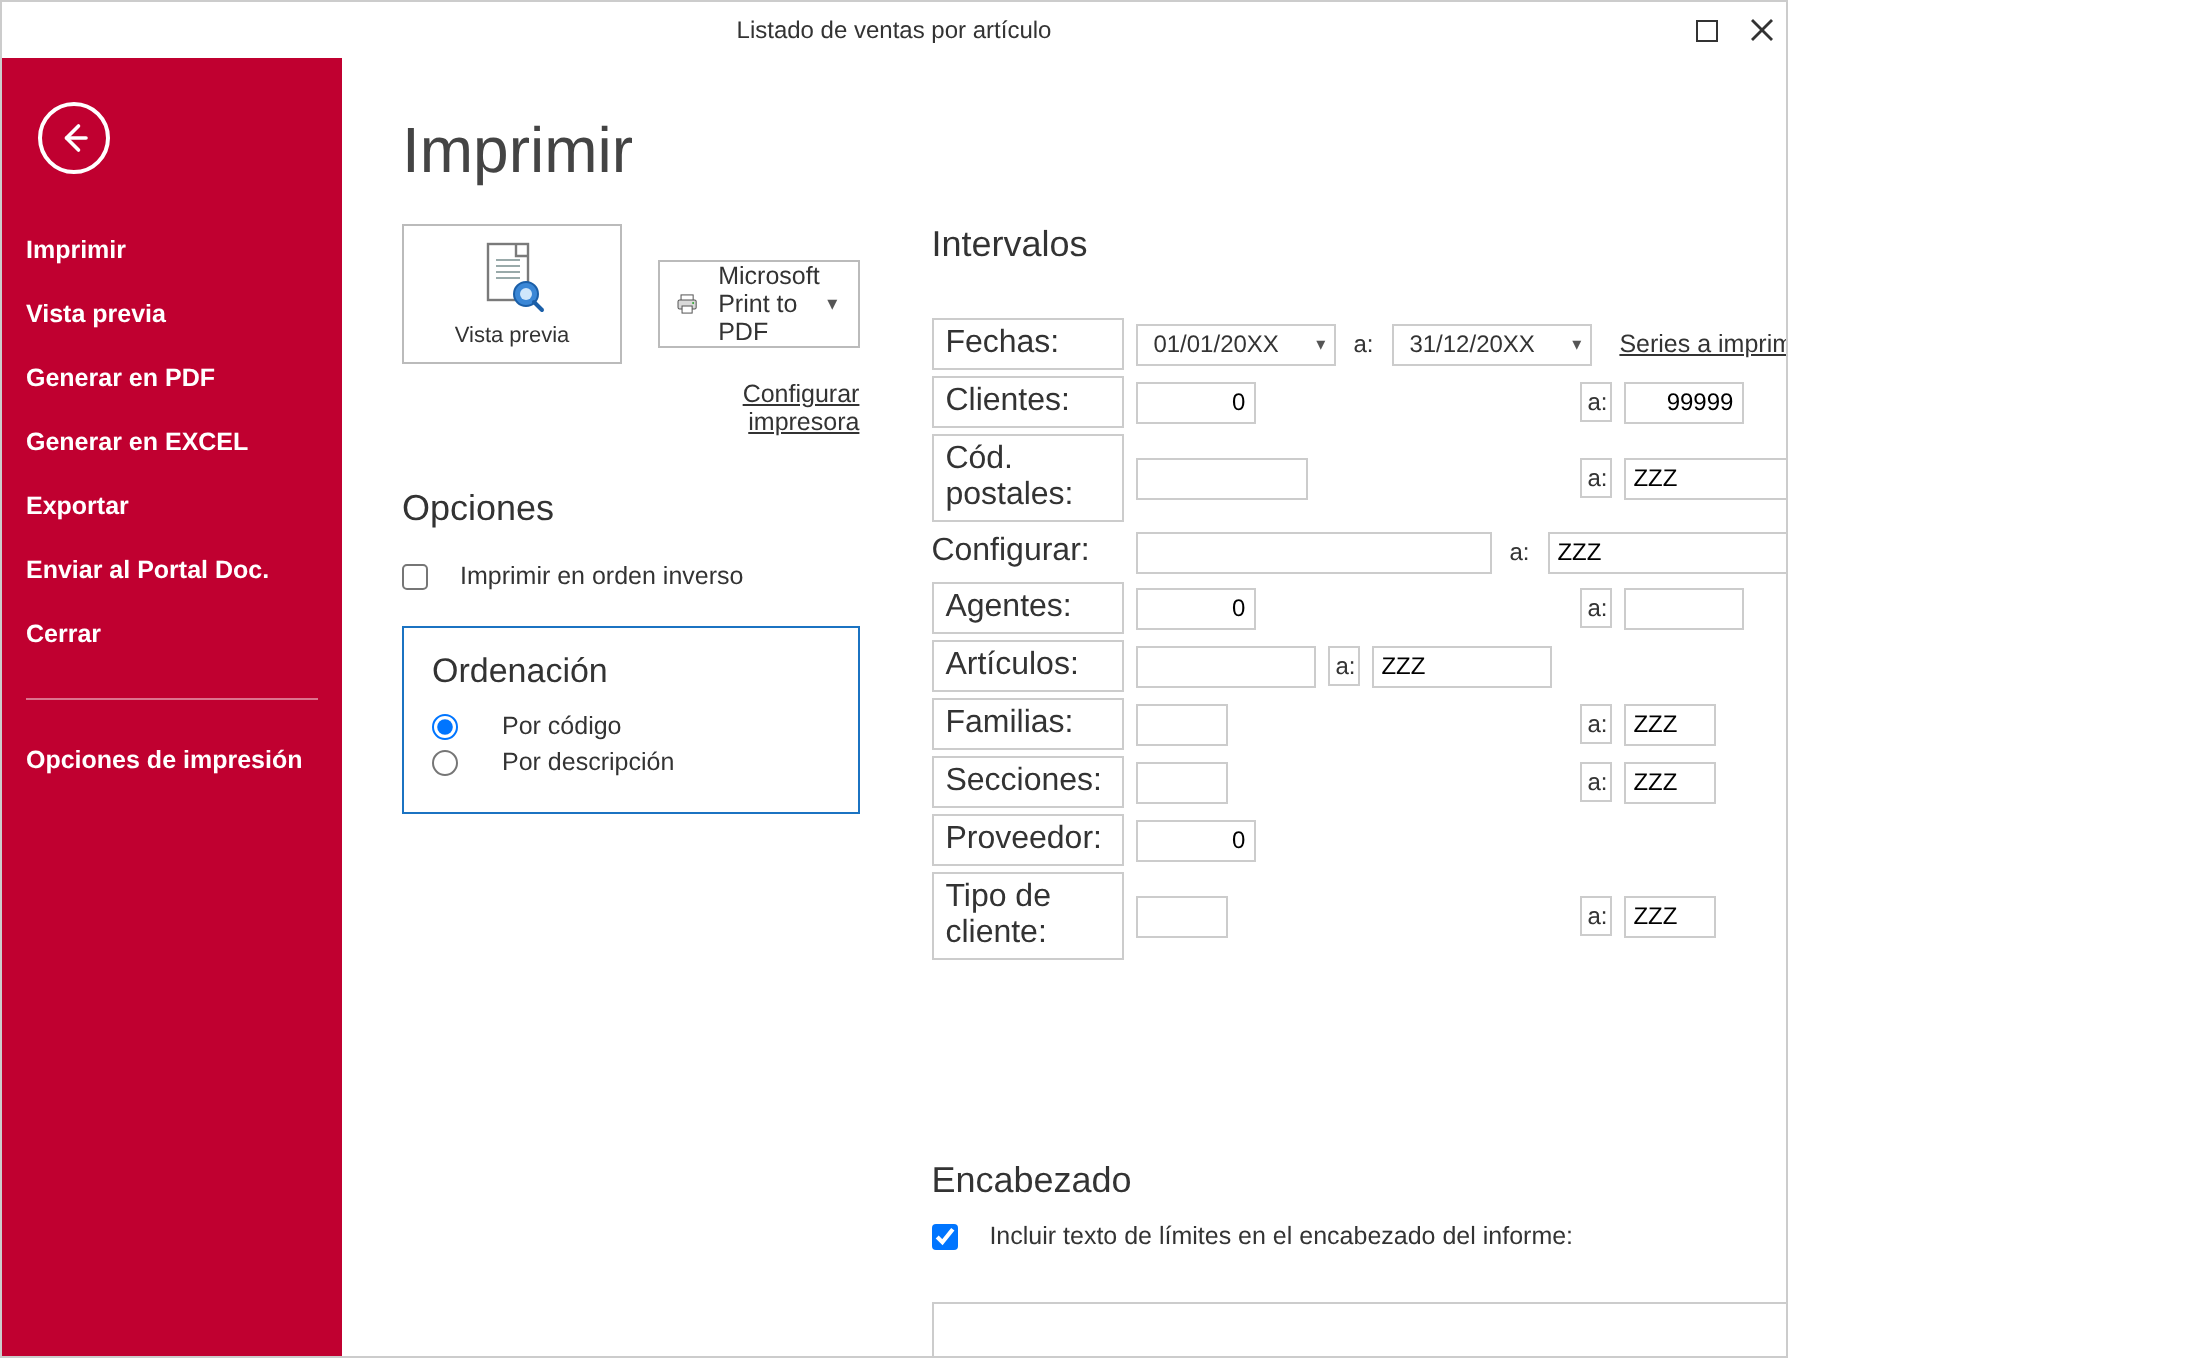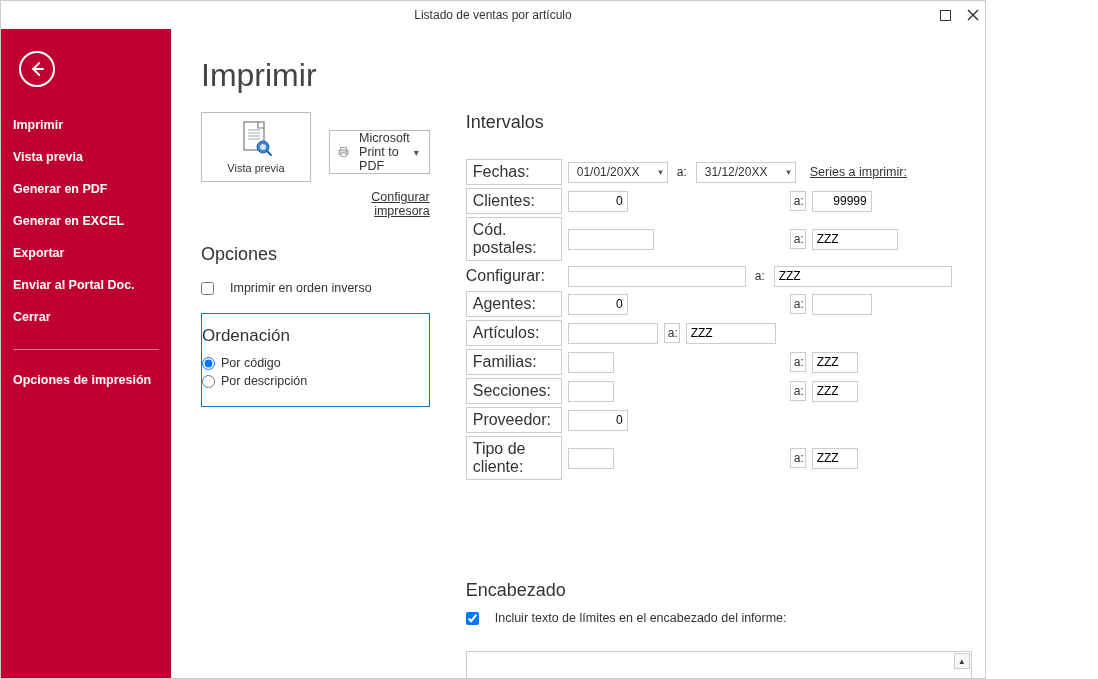--- a/index.html
+++ b/index.html
@@ -1,17 +1,17 @@
 <!DOCTYPE html>
 <html><head>
 <meta charset="utf-8">
 <style>
   * { box-sizing: border-box; margin: 0; padding: 0; }
   body { font-family: "Segoe UI", Tahoma, sans-serif; font-size: 13px; color: #333; background: #fff; }
-  .window { width: 986px; height: 679px; border: 1px solid #ccc; position: relative; display: flex; flex-direction: column; }
+  .window { width: 894px; height: 679px; border: 1px solid #ccc; position: relative; display: flex; flex-direction: column; }
   .titlebar { height: 28px; display: flex; align-items: center; justify-content: center; position: relative; background: #fff; }
   .titlebar .title { font-size: 12px; color: #333; }
   .window-controls { position: absolute; right: 6px; top: 0; height: 100%; display: flex; align-items: center; gap: 16px; }
   .window-controls span { cursor: pointer; font-size: 14px; color: #333; display:inline-flex; align-items:center; }
   .body { flex: 1; display: flex; overflow: hidden; }
   .sidebar { width: 170px; background: #C00030; color: #fff; padding: 14px 0 0 0; display: flex; flex-direction: column; }
   .back-btn { width: 36px; height: 36px; border: 2px solid #fff; border-radius: 50%; margin: 8px 0 22px 18px; display: flex; align-items: center; justify-content: center; cursor: pointer; }
   .back-btn svg { width: 18px; height: 18px; }
   .sidebar-item { padding: 9px 10px 9px 12px; font-size: 12.5px; cursor: pointer; font-weight: 600; }
   .sidebar-divider { height: 1px; background: rgba(255,255,255,0.45); margin: 16px 12px 14px 12px; }
@@ -23,23 +23,23 @@
   .top-row { display: flex; gap: 18px; align-items:stretch; }
   .preview-box { width: 110px; height: 70px; border: 1px solid #bbb; display: flex; flex-direction: column; align-items: center; justify-content: center; cursor: pointer; gap: 4px; }
   .preview-box .label { font-size: 11px; color: #333; }
   .printer-select { flex: 1; border: 1px solid #bbb; height: 36px; margin-top: 18px; display:flex; align-items:center; padding: 0 8px; gap: 10px; cursor: pointer; position: relative; }
   .printer-select .dd-arrow { position:absolute; right:10px; font-size:10px; color:#555; }
   .config-link { display:block; text-align:right; margin: 16px 0 0 0; font-size: 12.5px; color: #333; text-decoration: underline; cursor:pointer; }
   h2.section { font-size: 18px; font-weight: 400; color: #333; margin: 26px 0 10px 0; }
   h2.section.first { margin-top: 0; }
   .check-row { display: flex; align-items: flex-end; gap: 16px; margin: 16px 0; font-size: 12.5px; }
   .check-row input[type=checkbox] { width: 13px; height: 13px; cursor:pointer; }
-  .group-box { border: 1.5px solid #1b73c2; padding: 12px 14px 14px 0; margin-top: 18px; }
+  .group-box { border: 1.5px solid #1b73c2; padding: 12px 14px 14px 14px; margin-top: 18px; }
   .group-box .group-title { font-size: 17px; font-weight: 400; color: #333; margin-bottom: 10px; }
-  .radio-row { display:flex; align-items:center; gap:6px; margin: 4px 0; font-size: 12.5px; }
+  .radio-row { display:flex; align-items:center; gap:22px; margin: 4px 0; font-size: 12.5px; }
   .radio-row input[type=radio] { width:13px; height:13px; cursor:pointer; }
   .intervals { margin-top: 4px; }
   .form-row { display: flex; align-items: center; gap: 6px; margin: 3px 0; }
   .flabel { width: 96px; font-size: 16px; border: 1px solid #ccc; padding: 3px 6px; background:#fff; }
   .flabel.noborder { border:none; padding-left:0; }
   .finput { border: 1px solid #ccc; height: 21px; padding: 0 4px; font-size: 12px; text-align:center; }
   .finput.left { text-align:left; }
   .finput.right { text-align:right; }
   .dd { border:1px solid #ccc; height:21px; display:inline-flex; align-items:center; padding:0 4px 0 8px; font-size:12px; gap:8px; cursor:pointer; }
   .dd .caret { font-size:9px; color:#555; margin-left:auto; }

